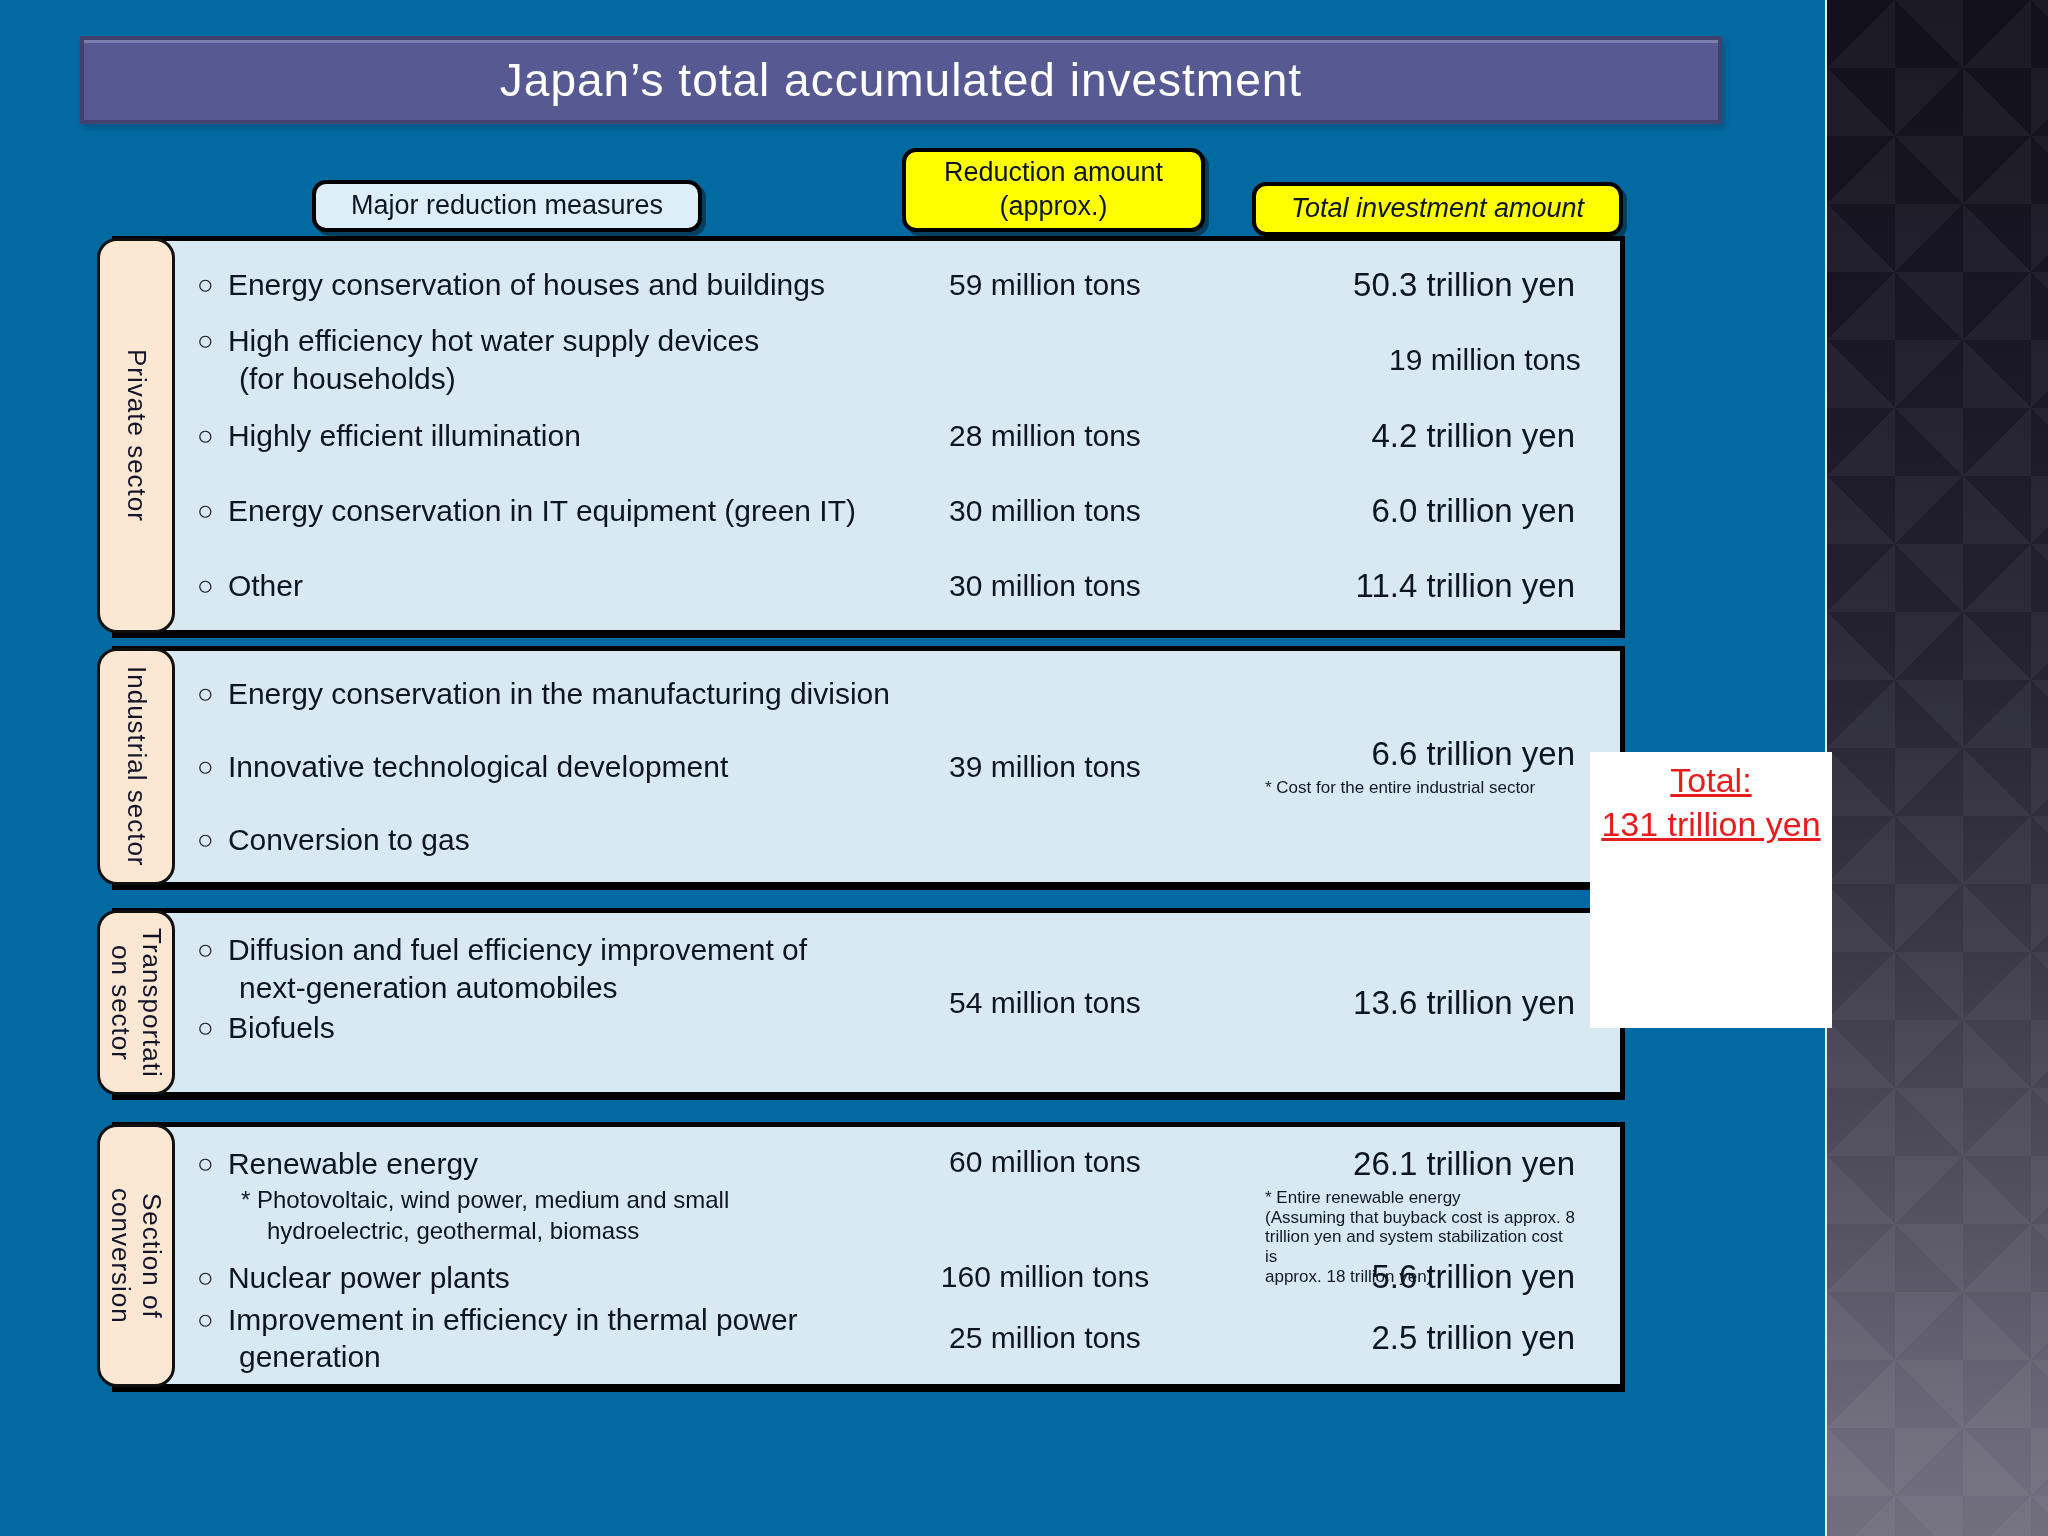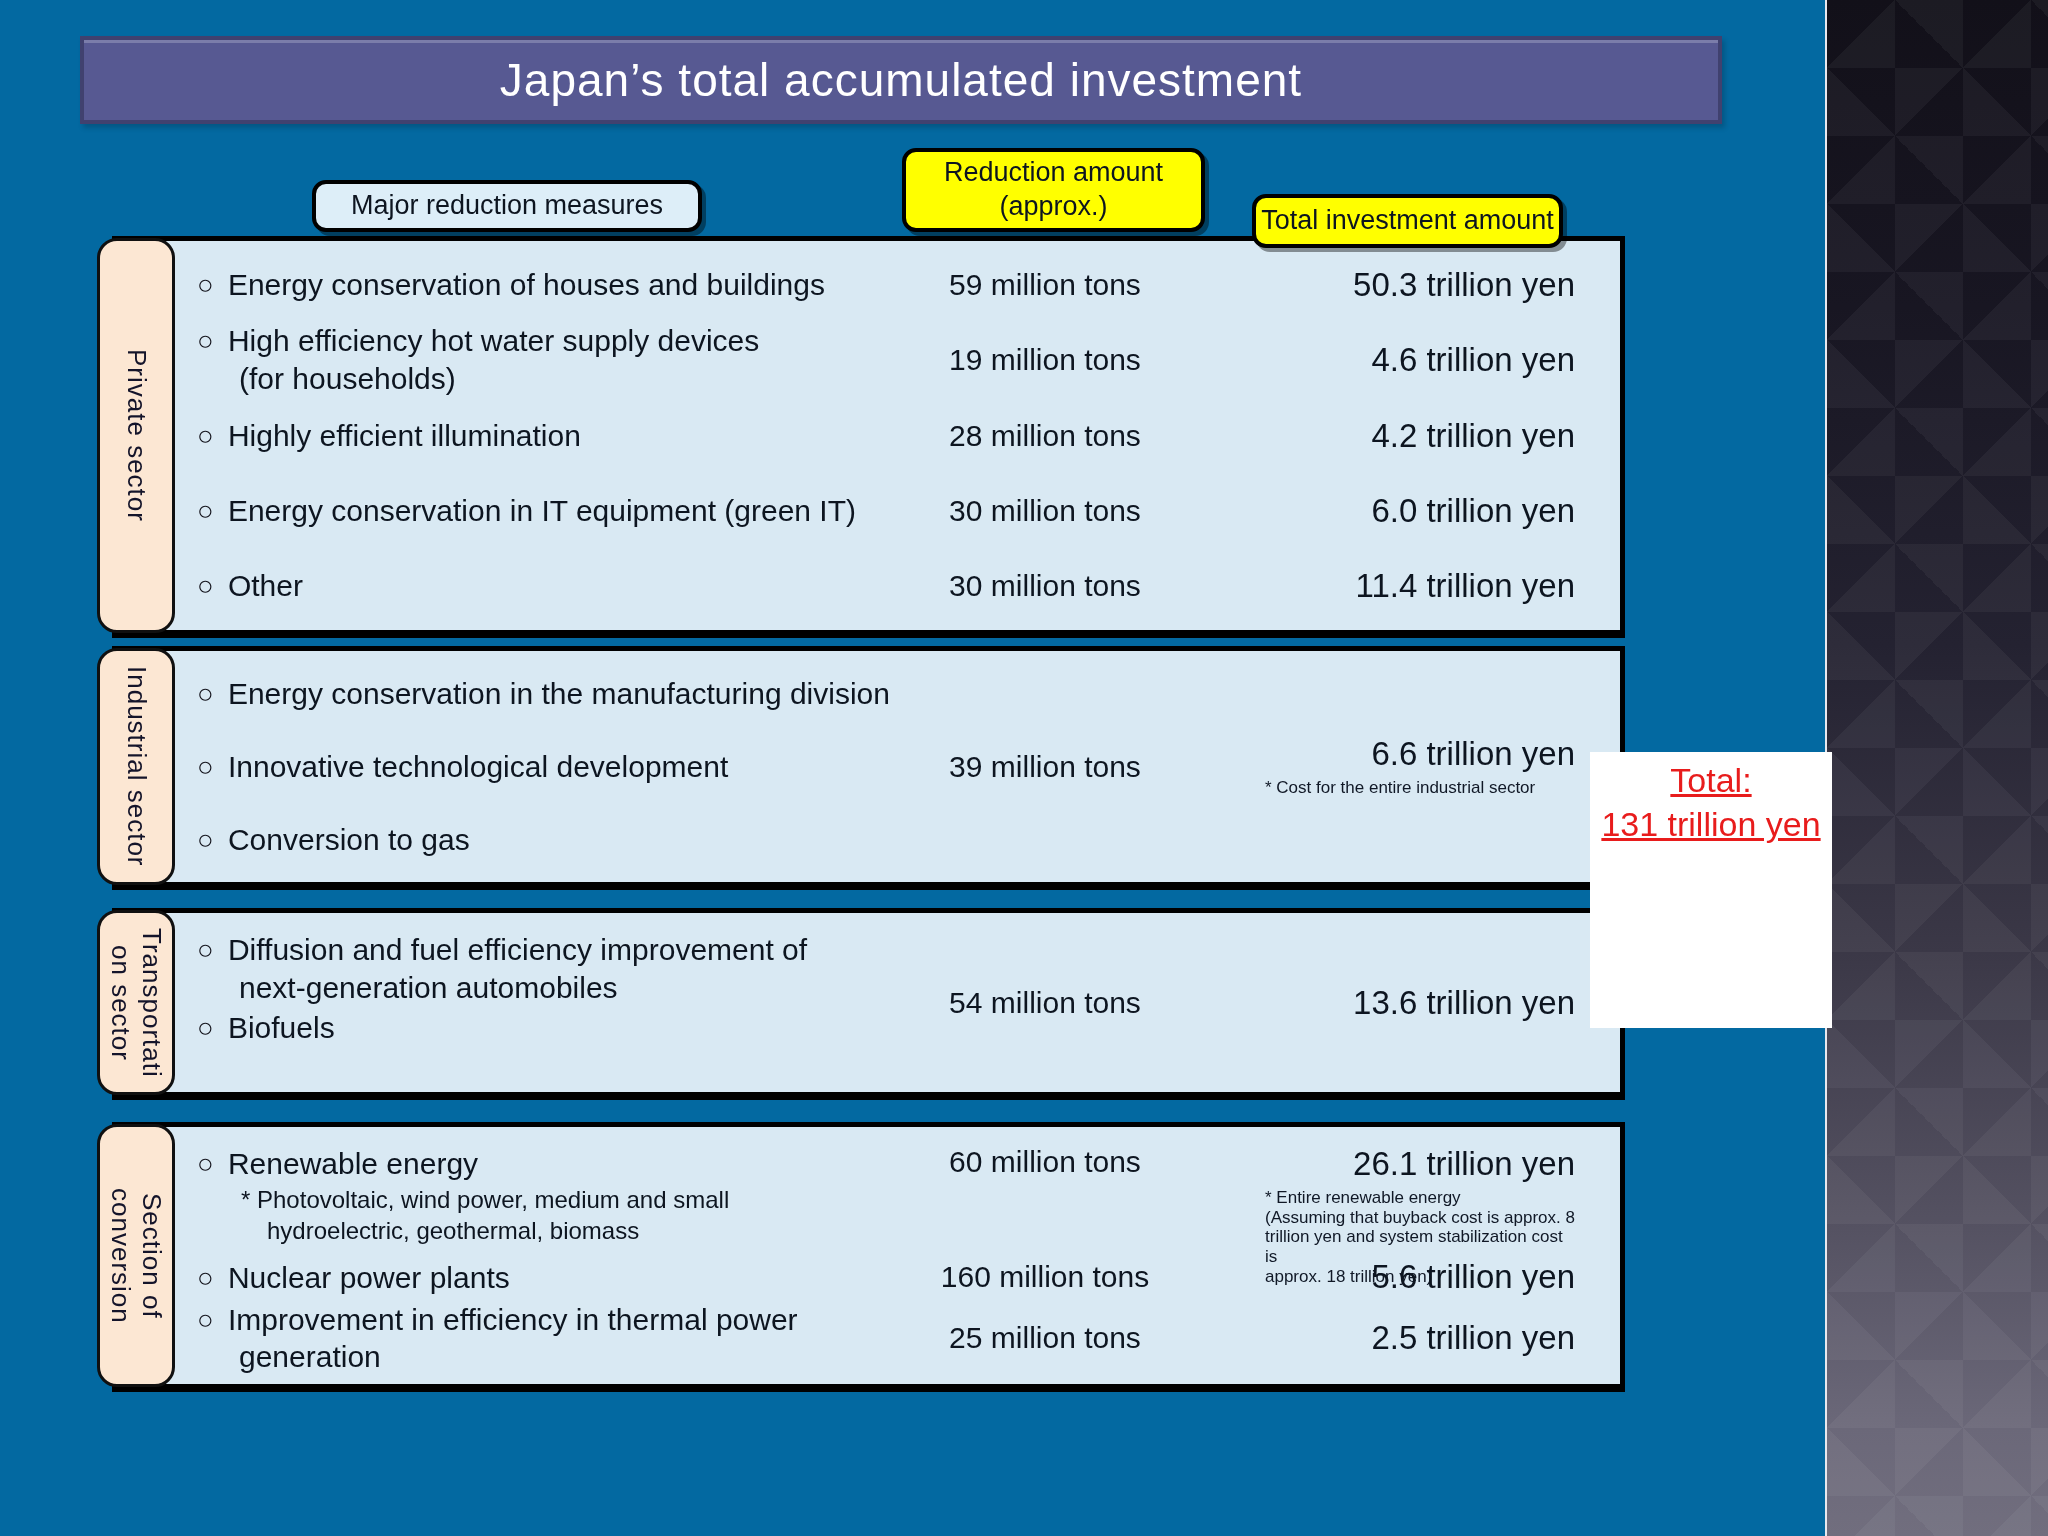--- a/index.html
+++ b/index.html
@@ -33,21 +33,21 @@
 
   
   .hdr {
     position:absolute; box-sizing:border-box; border:4px solid #000; border-radius:14px;
     display:flex; flex-direction:column; align-items:center; justify-content:center;
     font-size:27px; text-align:center; line-height:1.25; z-index:4;
     box-shadow:4px 4px 0 rgba(0,0,0,.40);
   }
   .hdr-measures  { left:312px;  top:180px; width:390px; height:52px; background:#ddeef8; }
   .hdr-reduction { left:902px;  top:148px; width:303px; height:84px; background:#ffff00; }
-  .hdr-investment{ left:1252px; top:194px; width:311px; height:54px; background:#ffff00; }
+  .hdr-investment{ left:1252px; top:182px; width:371px; height:54px; background:#ffff00;font-style:italic; }
 
   
   .block {
     position:absolute; left:112px; width:1513px; box-sizing:border-box; z-index:2;
     background:#d9e9f3; border:5px solid #000; border-bottom-width:8px;
   }
   #block-0 { top:236px;  height:402px; }
   #block-1 { top:646px;  height:244px; }
   #block-2 { top:908px;  height:192px; }
   #block-3 { top:1122px; height:270px; }
@@ -145,23 +145,20 @@
           </div>
           <div class="row">
             <div class="cell-measure">
               <div class="m-line">
                 <span class="bullet">○</span>
                 <span>High efficiency hot water supply devices</span>
               </div>
               <div class="m-cont">(for households)</div>
             </div>
             <div class="cell-reduction">19 million tons</div>
-            <div class="cell-investment">
-              <div>4.6 trillion yen</div>
-            </div>
           </div>
           <div class="row">
             <div class="cell-measure">
               <div class="m-line">
                 <span class="bullet">○</span>
                 <span>Highly efficient illumination</span>
               </div>
             </div>
             <div class="cell-reduction">28 million tons</div>
             <div class="cell-investment">

